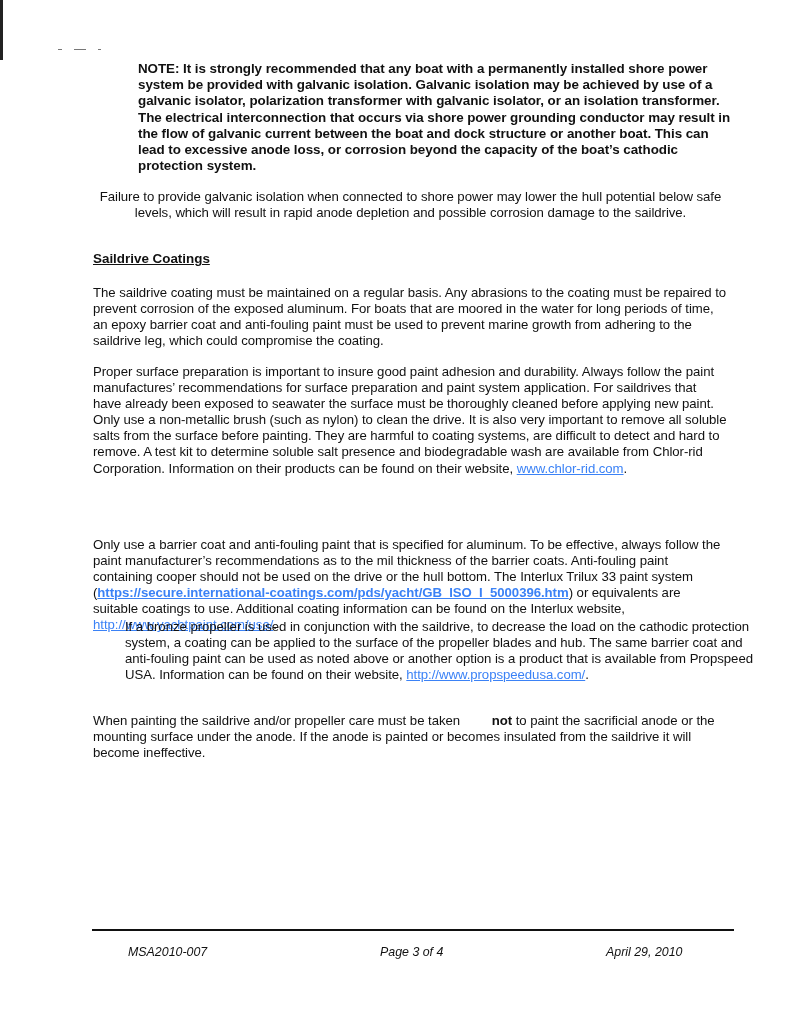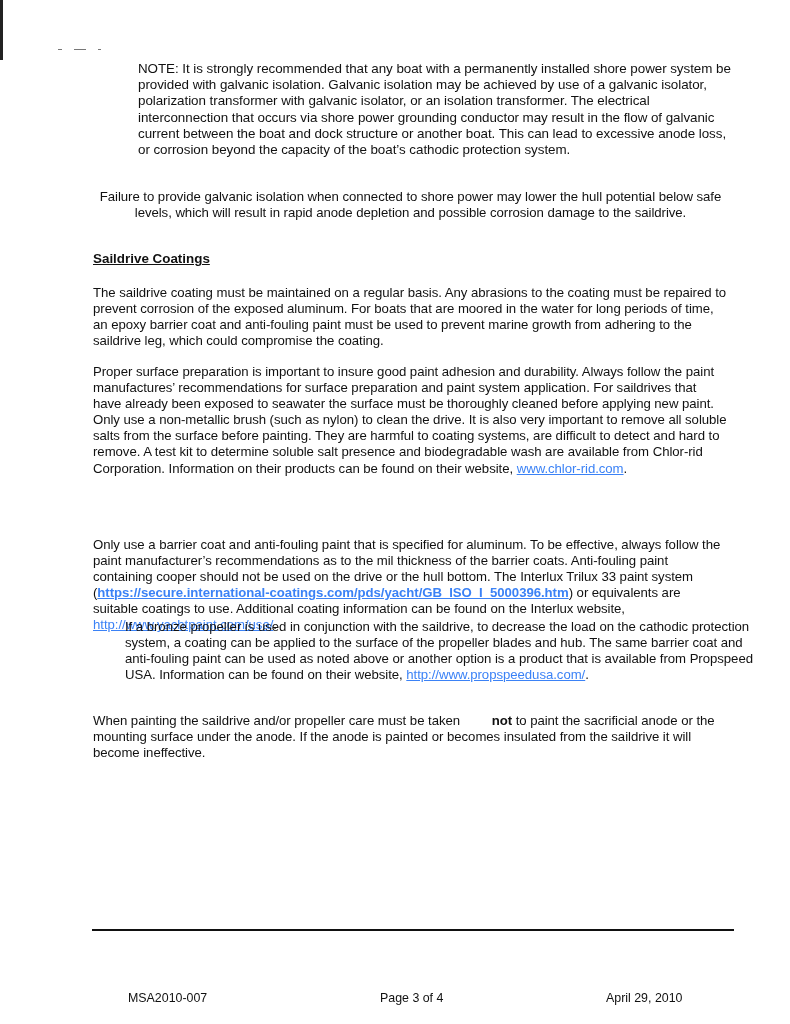--- a/index.html
+++ b/index.html
@@ -5,35 +5,35 @@
   html, body { margin: 0; padding: 0; background: #ffffff; }
   body {
     width: 790px; height: 1024px; position: relative; overflow: hidden;
     font-family: "Liberation Sans", sans-serif; color: #111111;
   }
   .scan-edge { position: absolute; left: 0; top: 0; width: 3px; height: 60px; background: #222; }
   .scan-mark { position: absolute; left: 58px; top: 48px; width: 50px; height: 4px; }
   .scan-mark span { position: absolute; height: 1px; background: #777; top: 1px; }
   .note {
     position: absolute; left: 138px; top: 61px; width: 600px;
-    font-weight: normal; font-size: 13.4px; line-height: 16.2px; letter-spacing: -0.05px;
+    font-weight: bold; font-size: 13.4px; line-height: 16.2px; letter-spacing: -0.05px;
   }
   .para {
     position: absolute; left: 93px; width: 635px;
     font-size: 13.2px; line-height: 16.1px; letter-spacing: -0.05px;
   }
   .heading {
     position: absolute; left: 93px; top: 251px;
     font-weight: bold; font-size: 13.4px; text-decoration: underline;
   }
   a.link { color: #3b82f6; text-decoration: underline; }
   a.link.bold { font-weight: bold; }
   .strong { font-weight: bold; margin-left: 28px; }
   .footer-rule { position: absolute; left: 92px; top: 929px; width: 642px; height: 2px; background: #111; }
-  .footer-text { position: absolute; top: 991px; font-size: 12.4px; }
+  .footer-text { position: absolute; top: 945px; font-size: 12.4px; font-style: italic; }
   .f-left { left: 128px; }
   .f-mid { left: 380px; }
   .f-right { left: 606px; }
 </style>
 </head>
 <body>
 
 <div class="scan-edge"></div>
 <div class="scan-mark">
   <span style="left:0;width:4px;"></span>

